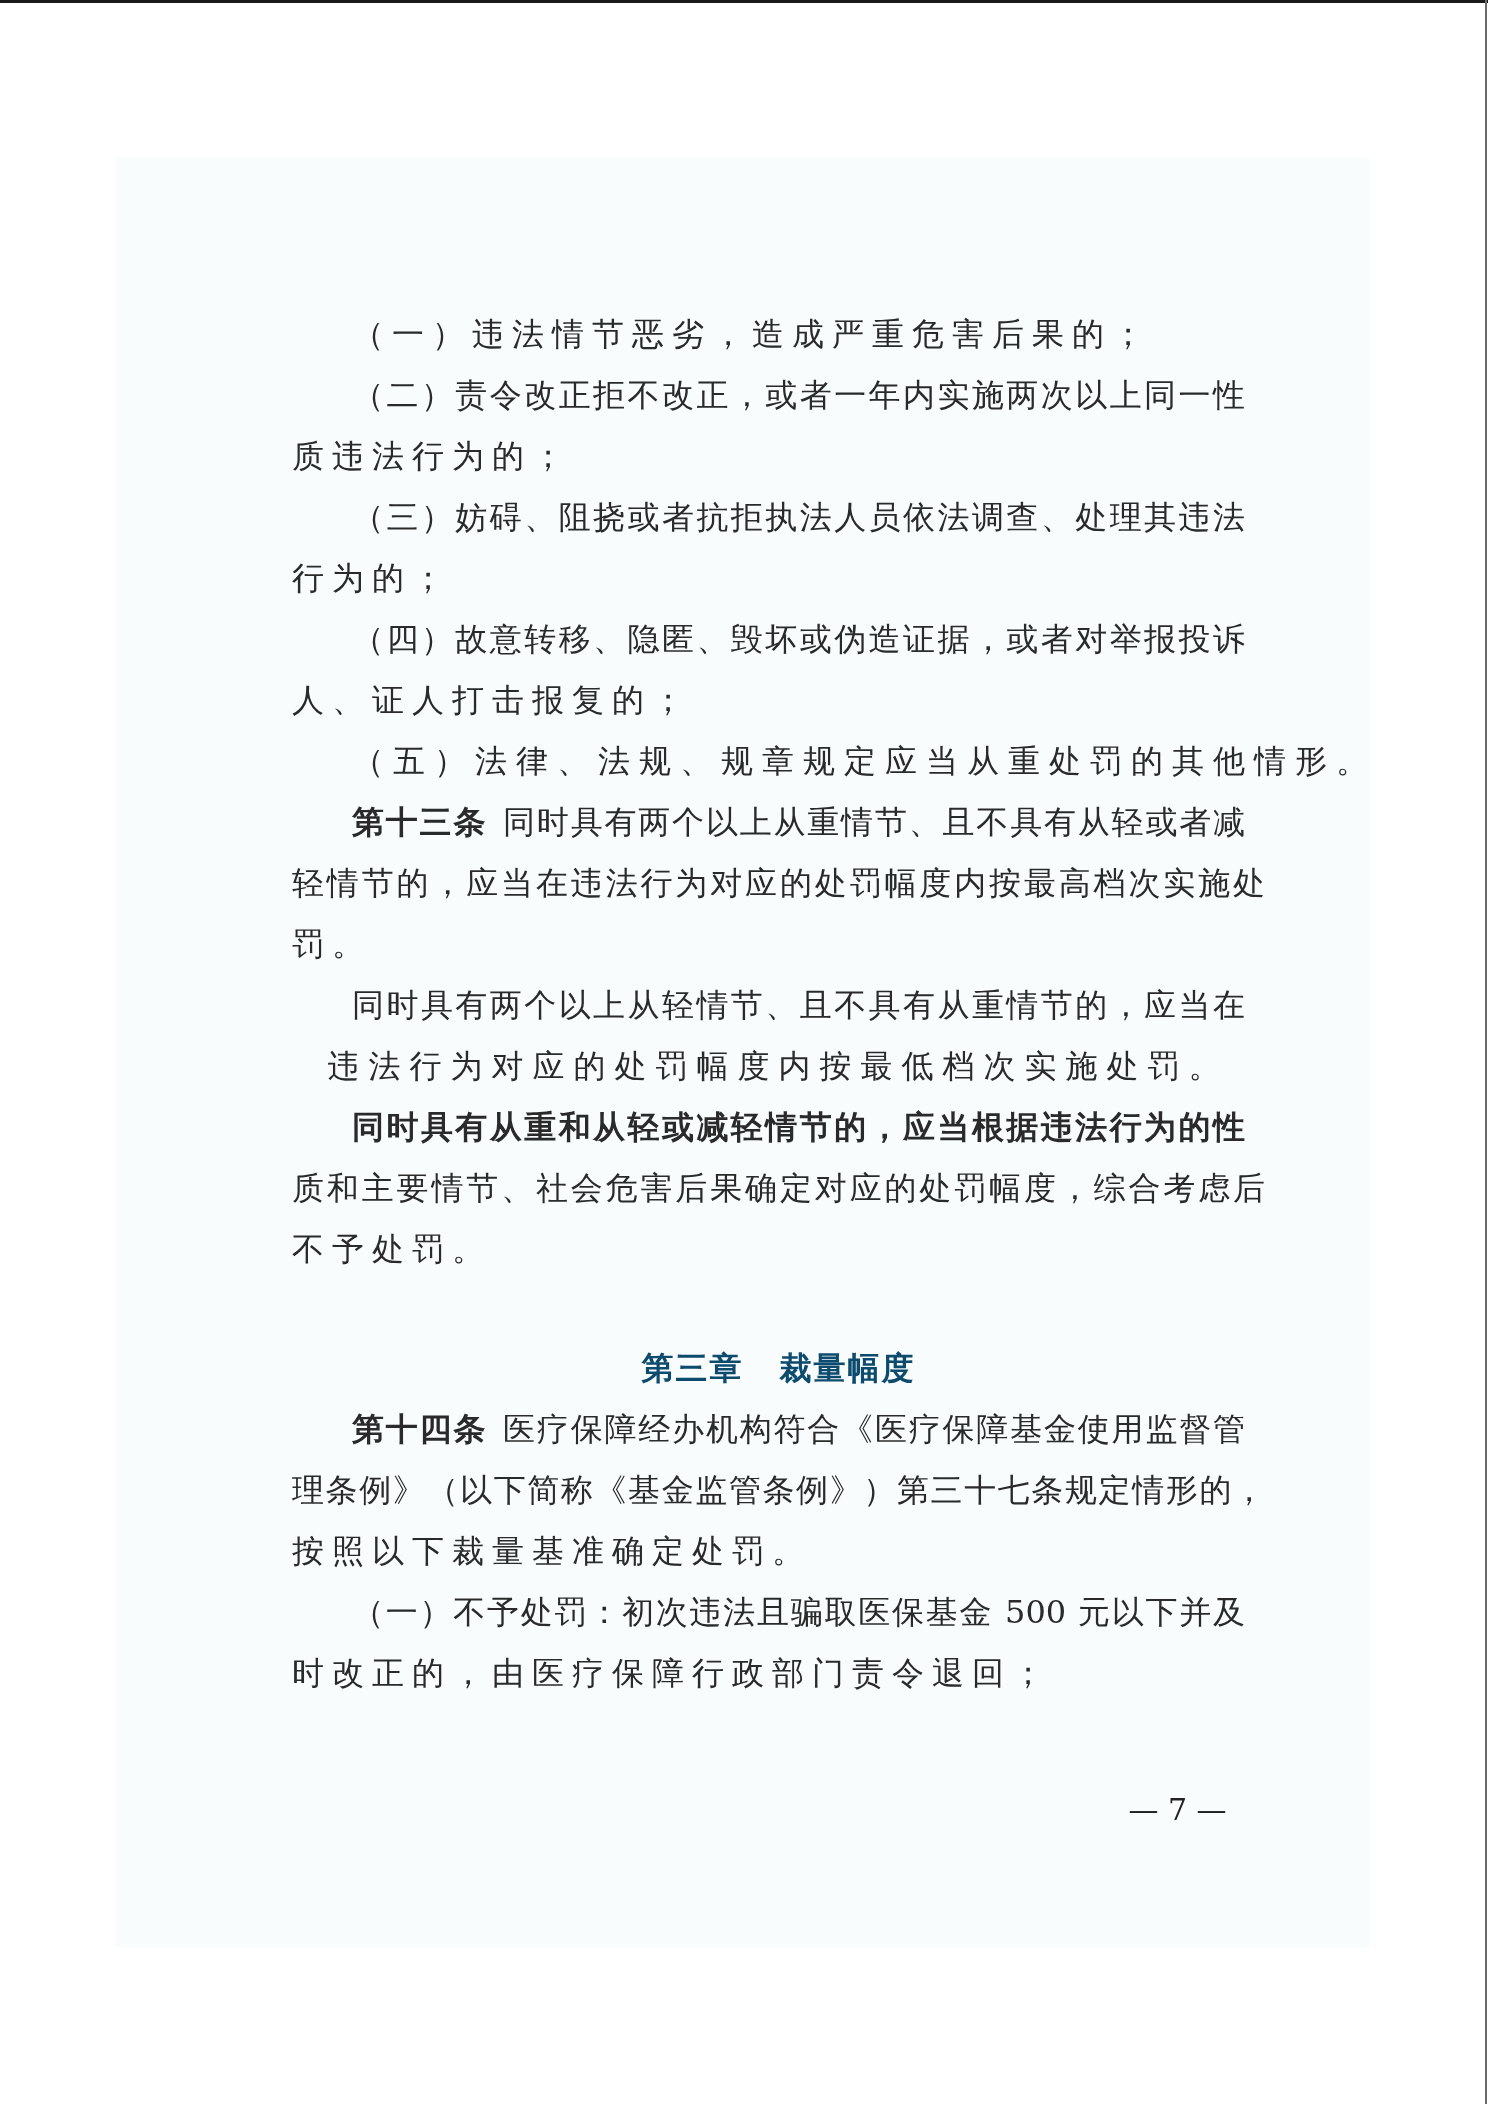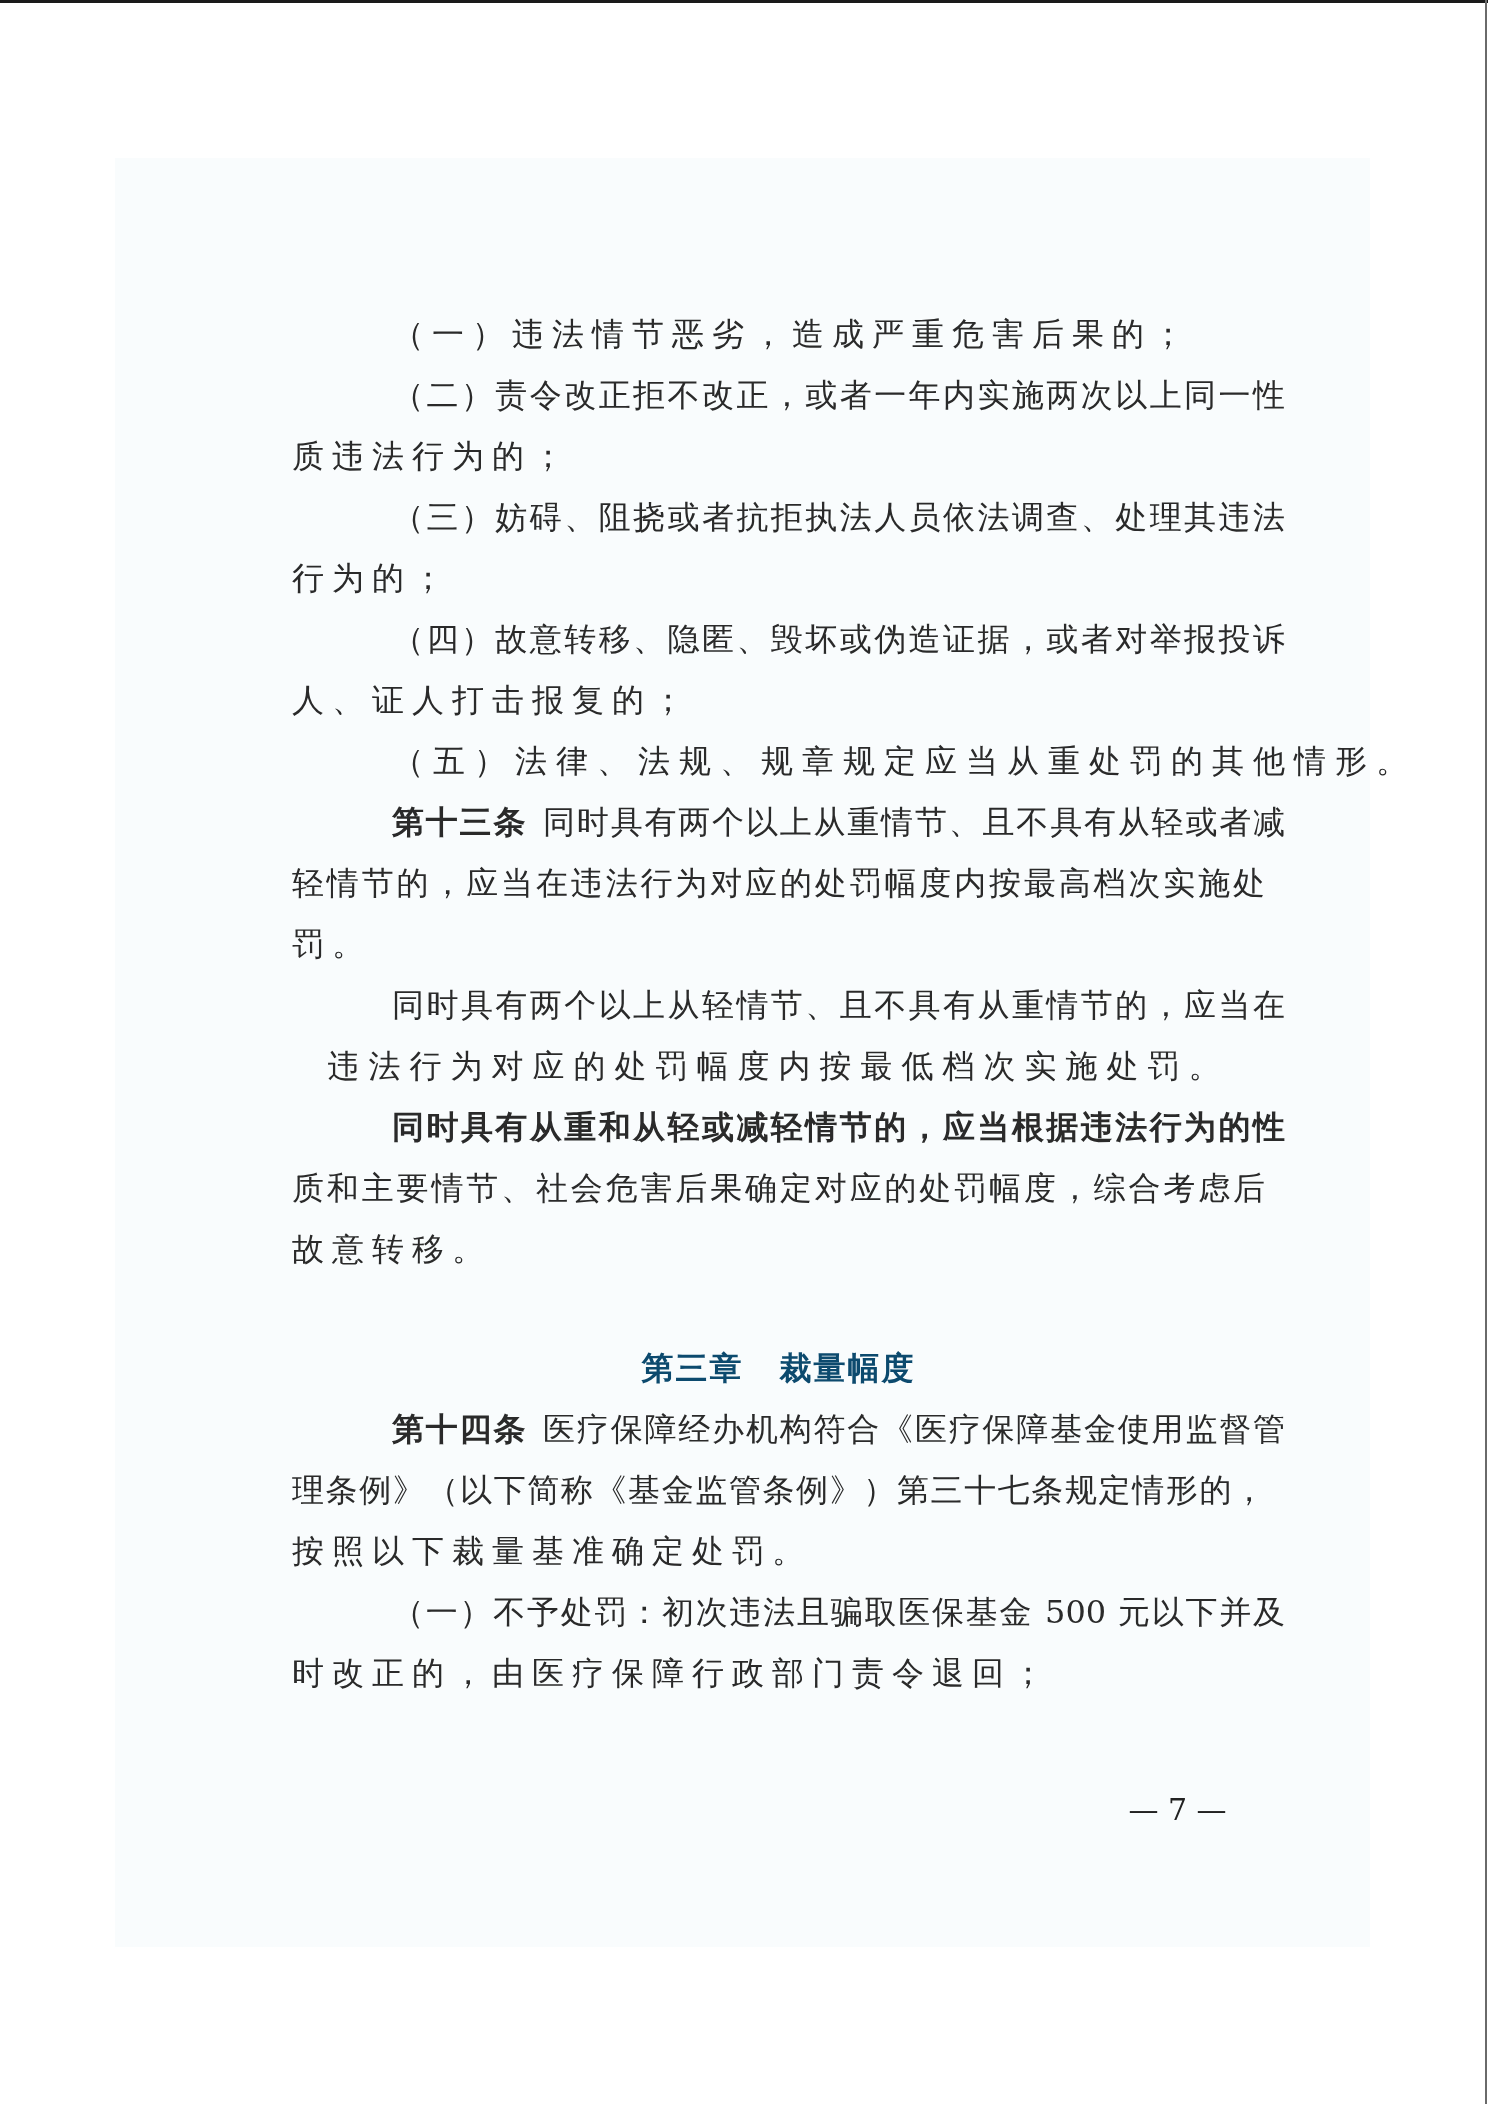--- a/index.html
+++ b/index.html
@@ -41,21 +41,21 @@
     line-height: 40px;
     font-size: 32px;
     white-space: nowrap;
     overflow: visible;
   }
   .line.full {
     text-align: justify;
     text-align-last: justify;
   }
   .line.indent {
-    left: 392px;
+    left: 352px;
     width: 893px;
   }
   .line.short {
     letter-spacing: 8px;
   }
   .line.short.wide {
     letter-spacing: 9px;
     text-align: center;
   }
   .bold {
@@ -122,21 +122,21 @@
     <span class="bold">第十三条</span><span style="display:inline-block;width:14px;"></span><span>同时具有两个以上从重情节、且不具有从轻或者减</span>
   </div>
   <div class="line full" style="top:863px;">轻情节的，应当在违法行为对应的处罚幅度内按最高档次实施处</div>
   <div class="line short" style="top:924px;">罚。</div>
 
   <div class="line indent full" style="top:985px;">同时具有两个以上从轻情节、且不具有从重情节的，应当在</div>
   <div class="line short wide" style="top:1046px;">违法行为对应的处罚幅度内按最低档次实施处罚。</div>
 
   <div class="line indent full" style="top:1107px;font-weight:bold;">同时具有从重和从轻或减轻情节的，应当根据违法行为的性</div>
   <div class="line full" style="top:1168px;">质和主要情节、社会危害后果确定对应的处罚幅度，综合考虑后</div>
-  <div class="line short" style="top:1229px;">故意转移。</div>
+  <div class="line short" style="top:1229px;">不予处罚。</div>
 
   <div class="heading">
     <span>第三章</span><span class="gap"></span><span>裁量幅度</span>
   </div>
 
   <div class="line indent full" style="top:1409px;">
     <span class="bold">第十四条</span><span style="display:inline-block;width:14px;"></span><span>医疗保障经办机构符合《医疗保障基金使用监督管</span>
   </div>
   <div class="line full" style="top:1470px;">理条例》（以下简称《基金监管条例》）第三十七条规定情形的，</div>
   <div class="line short" style="top:1531px;">按照以下裁量基准确定处罚。</div>

